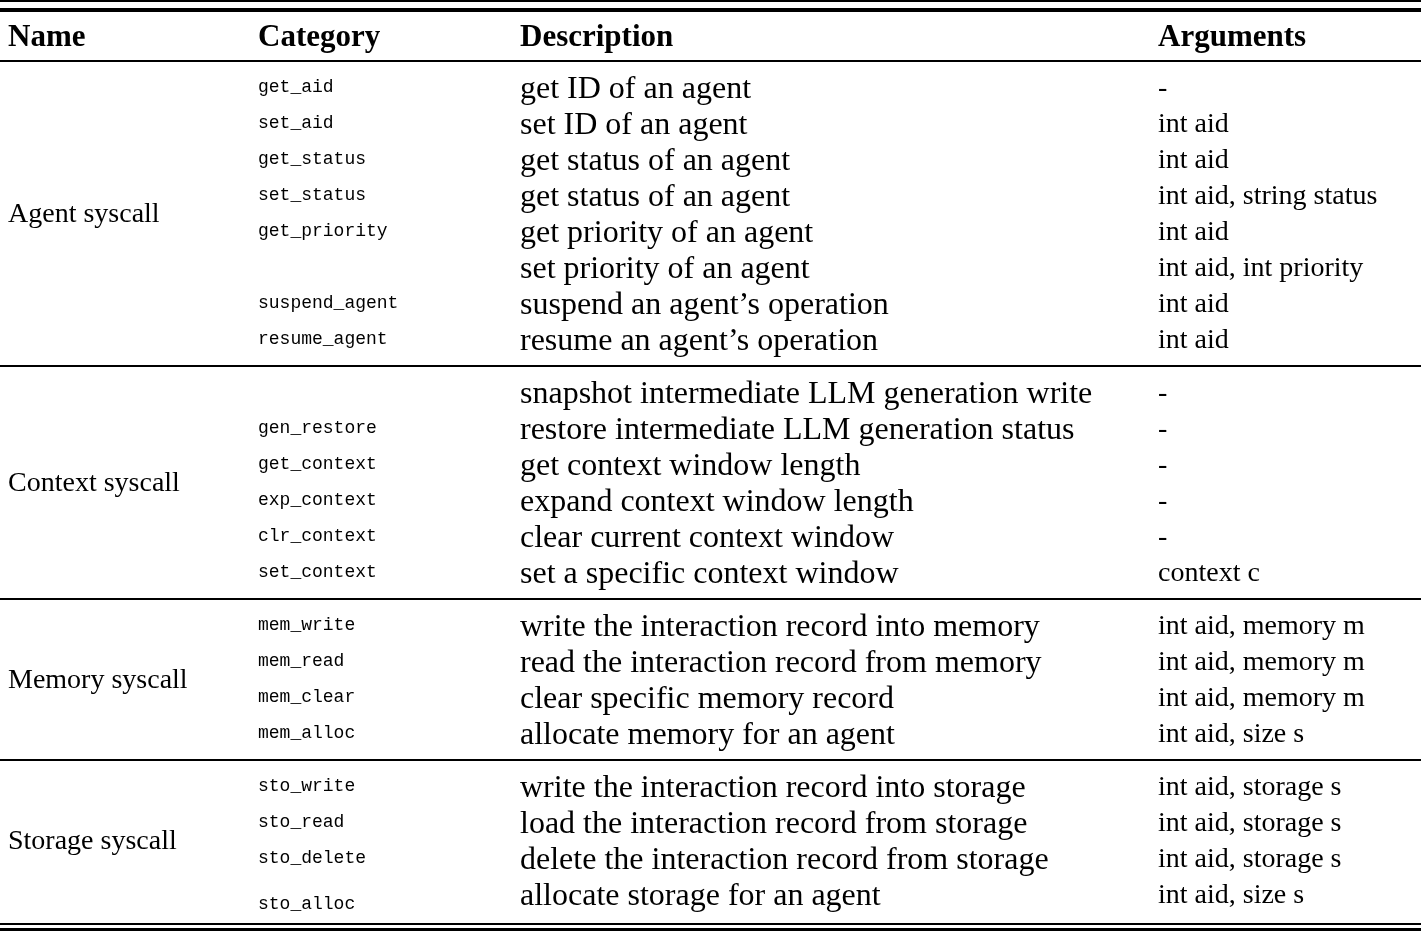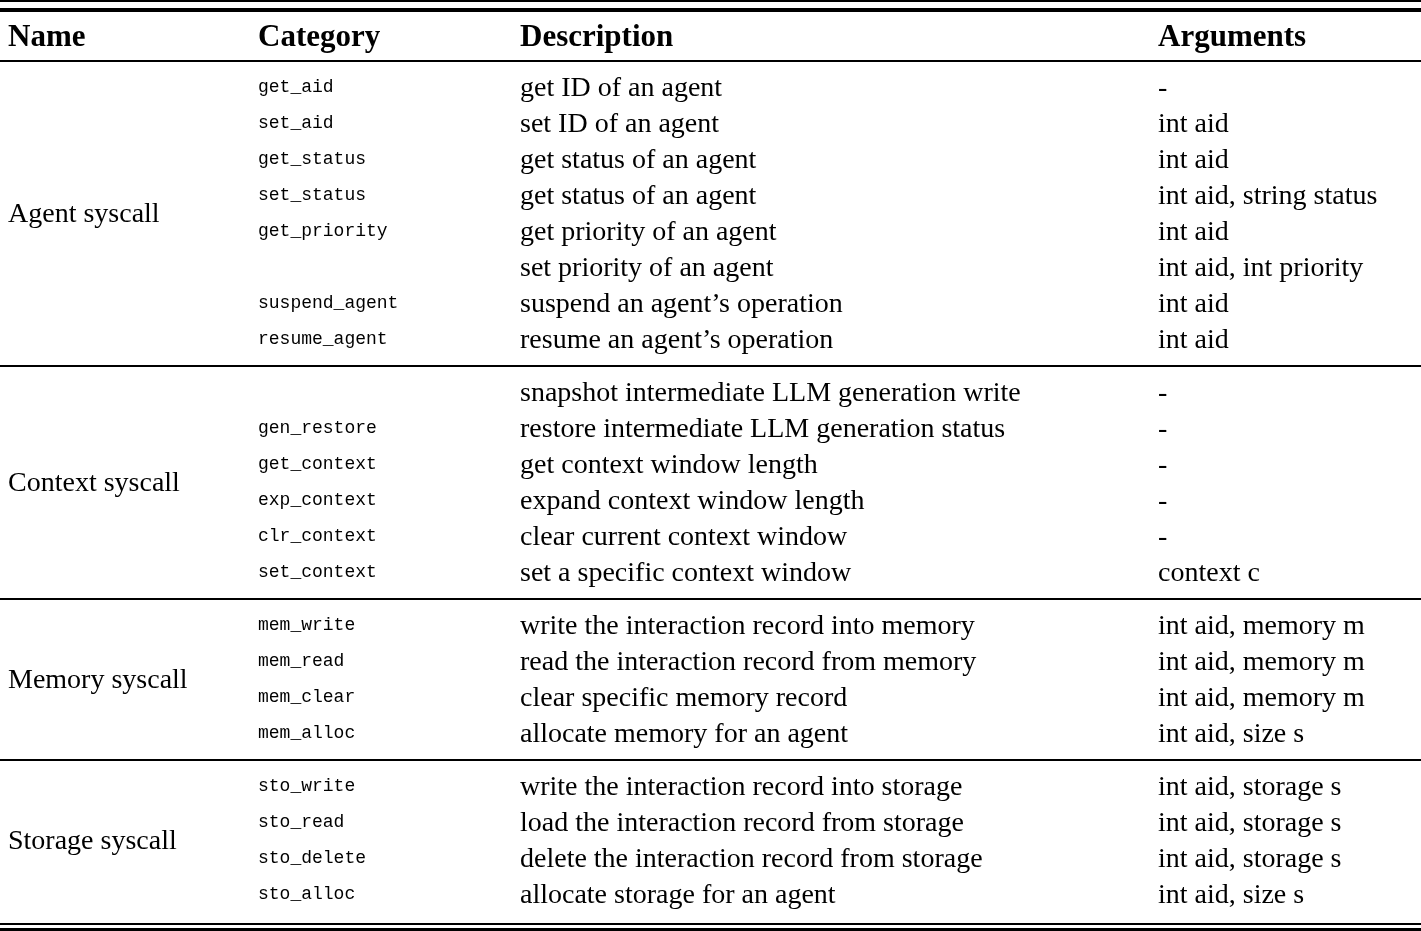--- a/index.html
+++ b/index.html
@@ -67,21 +67,21 @@
   }
   .name-cell {
     grid-column: 2;
     font-family: "Liberation Mono", "DejaVu Sans Mono", monospace;
     font-size: 18px;
     line-height: 36px;
     white-space: nowrap;
   }
   .desc-cell {
     grid-column: 3;
-    font-size: 28px;
+    font-size: 32px;
     line-height: 36px;
     white-space: nowrap;
   }
   .args-cell {
     grid-column: 4;
     font-size: 28px;
     line-height: 36px;
     white-space: nowrap;
   }
 </style>
@@ -171,21 +171,21 @@
         <div class="category-cell" style="grid-row: 1 / span 4;">Storage syscall</div>
         <div class="name-cell" style="grid-row: 1;">sto_write</div>
         <div class="desc-cell" style="grid-row: 1;">write the interaction record into storage</div>
         <div class="args-cell" style="grid-row: 1;">int aid, storage s</div>
         <div class="name-cell" style="grid-row: 2;">sto_read</div>
         <div class="desc-cell" style="grid-row: 2;">load the interaction record from storage</div>
         <div class="args-cell" style="grid-row: 2;">int aid, storage s</div>
         <div class="name-cell" style="grid-row: 3;">sto_delete</div>
         <div class="desc-cell" style="grid-row: 3;">delete the interaction record from storage</div>
         <div class="args-cell" style="grid-row: 3;">int aid, storage s</div>
-        <div class="name-cell" style="grid-row: 4;">sto_alloc</div>
+        <div class="name-cell" style="grid-row: 4; margin-top: 10px;">sto_alloc</div>
         <div class="desc-cell" style="grid-row: 4;">allocate storage for an agent</div>
         <div class="args-cell" style="grid-row: 4;">int aid, size s</div>
       </div>
     </div>
 
   <div class="rule r-thin bot-gap"></div>
   <div class="rule r-thick bot-gap"></div>
 
 </div>
 

